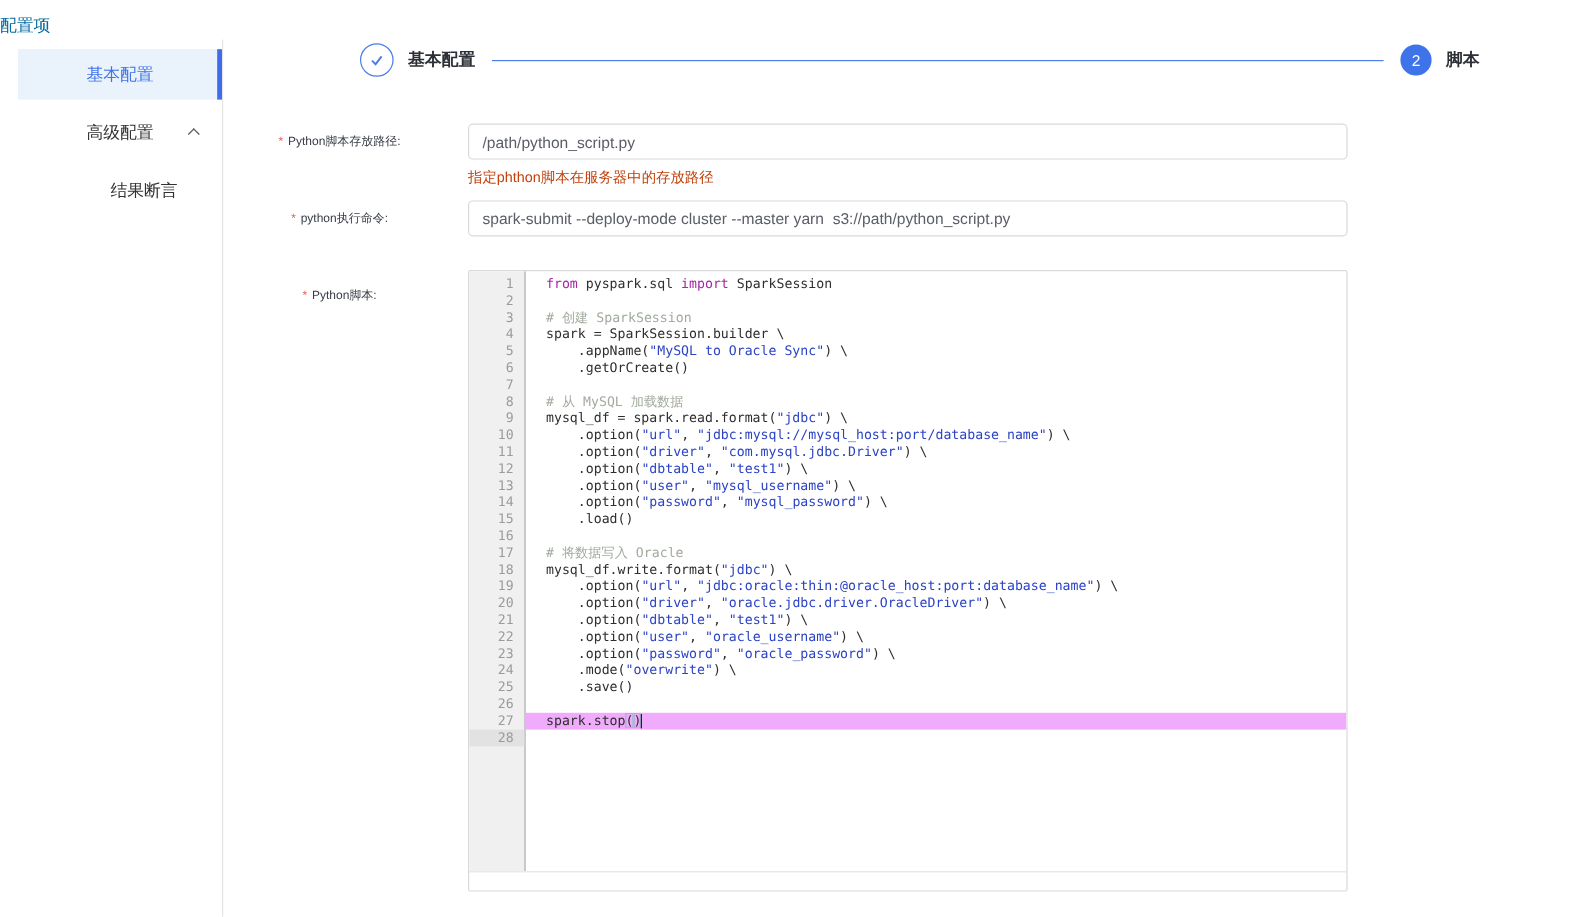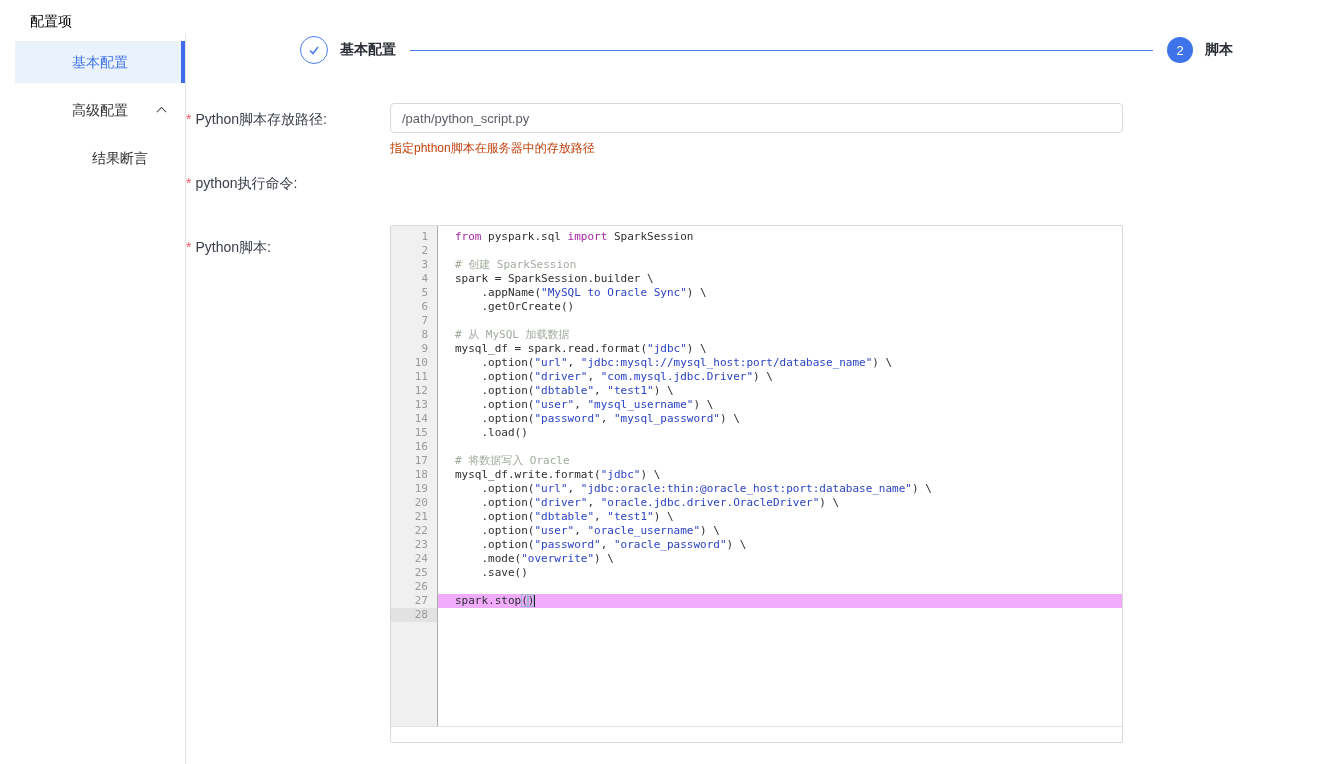--- a/index.html
+++ b/index.html
@@ -3,21 +3,21 @@
 <meta charset="utf-8">
 <style>
   * { margin:0; padding:0; box-sizing:border-box; }
   html,body { width:1326px; height:764px; background:#fff; overflow:hidden;
               font-family:"Liberation Sans","DejaVu Sans",sans-serif; color:#303133; }
   .app { position:relative; width:1326px; height:764px; }
 
   
   .sidebar { position:absolute; left:0; top:0; width:185px; height:100%; }
   .v-divider { position:absolute; left:185px; top:33px; bottom:0; width:1px; background:#e4e4e4; }
-  .sidebar-title { padding:13px 0 0 30px; font-size:14px; color:#000000; }
+  .sidebar-title { padding:13px 0 0 0; font-size:14px; color:#0369a1; }
   .side-nav { margin-top:10px; }
   .side-item { position:relative; margin-left:15px; height:42px; line-height:42px;
                font-size:14px; color:#303133; text-align:center; cursor:pointer; margin-bottom:6px; }
   .side-item.active { background:#eaf2fc; color:#3e73e9; }
   .side-item.active::after { content:""; position:absolute; right:0; top:0; width:4px; height:100%; background:#3e6ceb; }
   .side-item.child { padding-left:40px; }
   .caret-up { position:absolute; right:20px; top:50%; width:7px; height:7px;
               border-left:1.5px solid #555; border-top:1.5px solid #555;
               transform:translateY(-25%) rotate(45deg); }
 
@@ -29,21 +29,21 @@
   .step-circle-done { width:28px; height:28px; border-radius:50%; border:1px solid #4a7de9;
                       display:flex; align-items:center; justify-content:center; background:#fff; flex:none; }
   .step-circle-current { width:26px; height:26px; border-radius:50%; background:#3e73e9; color:#fff;
                          font-size:13px; display:flex; align-items:center; justify-content:center; flex:none; }
   .step-label { font-size:14px; font-weight:600; color:#2c2f36; margin:0 14px 0 12px; white-space:nowrap; }
   .step-label.right { margin:0 0 0 12px; }
   .step-line { flex:1; height:1px; background:#4e7fe9; margin-right:14px; }
 
   
   .form-row { position:absolute; left:0; display:flex; width:100%; }
-  .form-label { width:204px; text-align:left; padding-right:10px; font-size:14px; color:#383d47;
+  .form-label { width:204px; text-align:center; padding-right:10px; font-size:10px; color:#383d47;
                 line-height:32px; white-space:nowrap; }
   .row-editor .form-label { line-height:20px; padding-top:12px; }
   .req { color:#f25a5a; margin-right:4px; }
   .ctl { width:733px; }
   .text-input { width:733px; height:30px; border:1px solid #d9d9d9; border-radius:4px; background:#fff;
                 font-size:13px; color:#5a5e66; padding:12px 11px; outline:none;
                 font-family:"Liberation Sans","DejaVu Sans",sans-serif; white-space:pre; }
   .help-text { margin-top:7px; font-size:12px; color:#c2410c; }
 
   
@@ -108,20 +108,23 @@
       <div class="ctl">
         <input class="text-input" type="text" value="/path/python_script.py" style="">
         <div class="help-text">指定phthon脚本在服务器中的存放路径</div>
       </div>
     </div>
 
     <div class="form-row" style="top:167px;">
       <div class="form-label">
         <span class="req">*</span><span>python执行命令:</span>
       </div>
+      <div class="ctl">
+        <input class="text-input" type="text" value="spark-submit --deploy-mode cluster --master yarn  s3://path/python_script.py" style="">
+      </div>
     </div>
 
     <div class="form-row row-editor" style="top:225px;">
       <div class="form-label">
         <span class="req">*</span><span>Python脚本:</span>
       </div>
       <div class="ctl">
         <div class="editor-outer">
           <div class="cm">
             <div class="cm-gutter">

